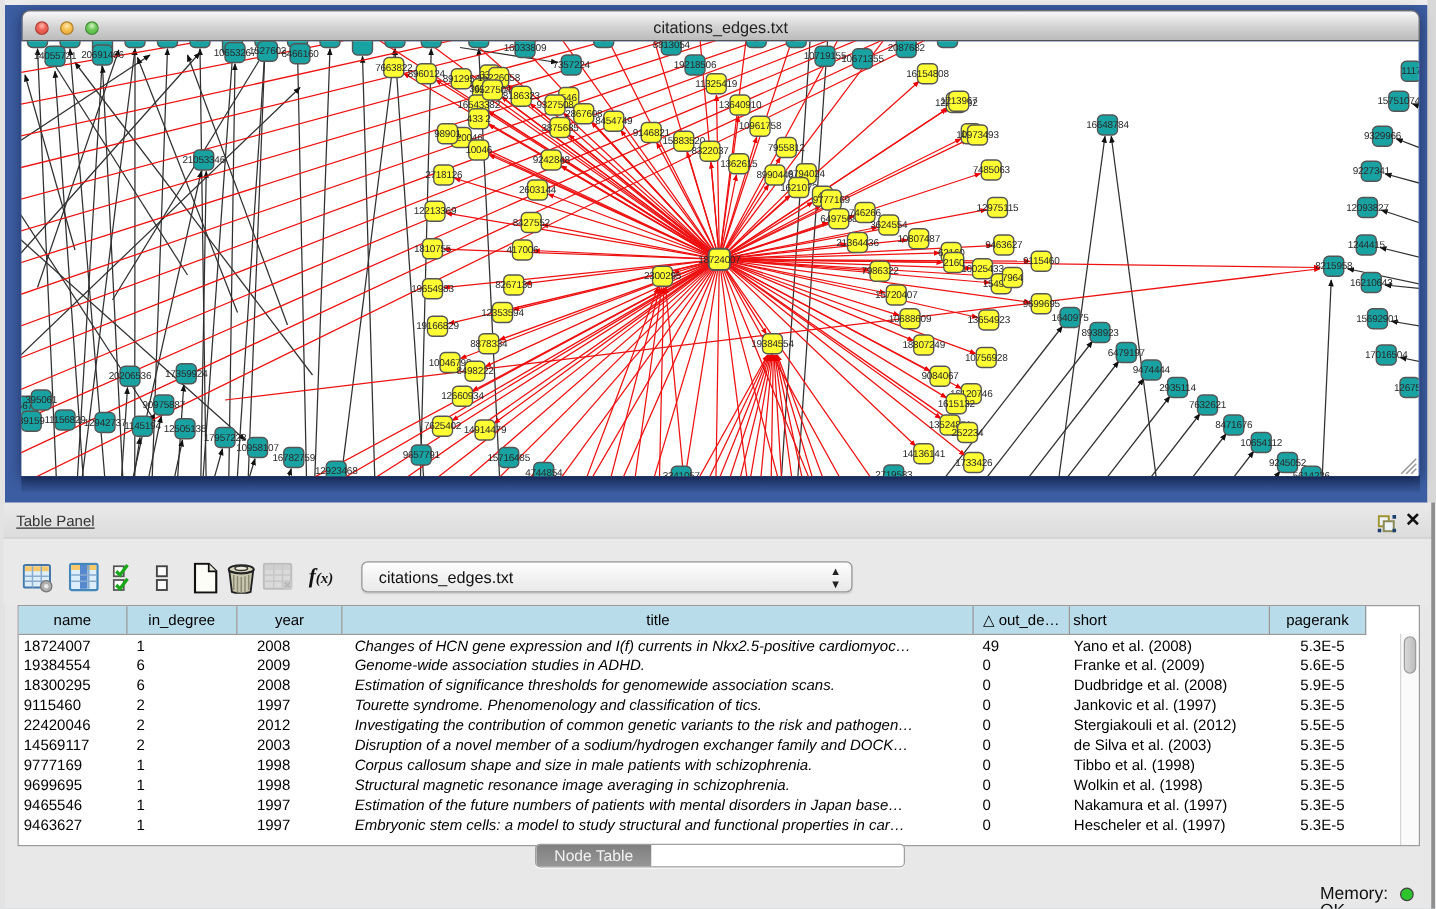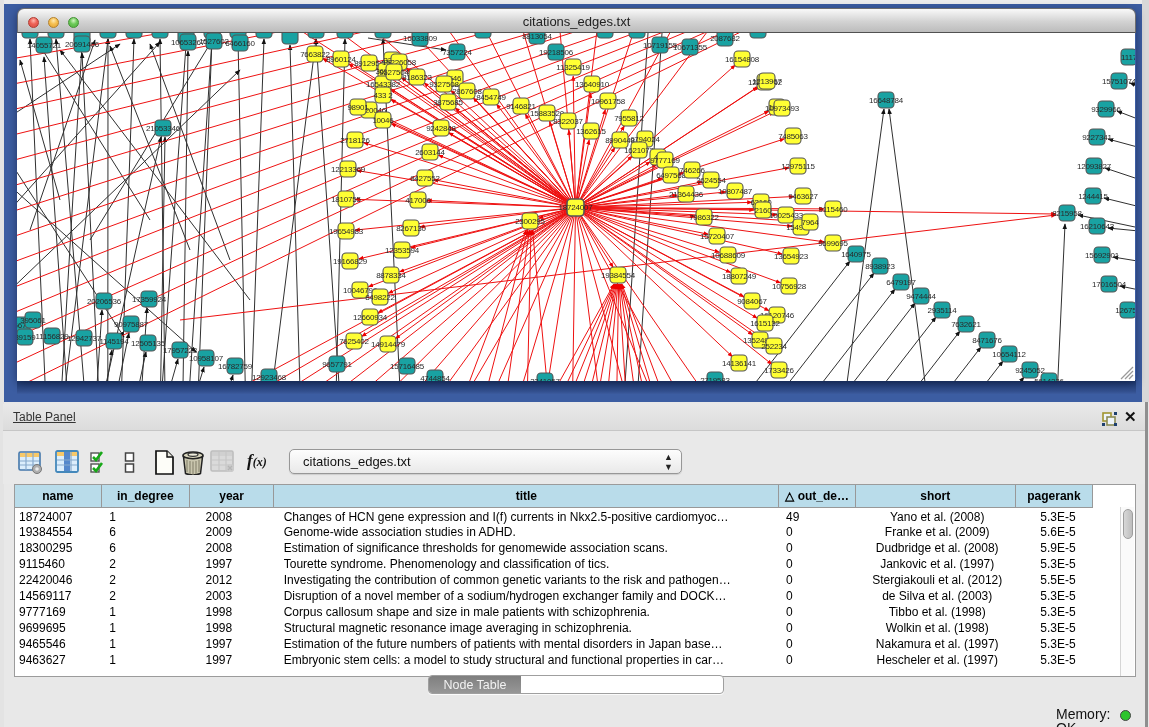--- a/index.html
+++ b/index.html
@@ -41,29 +41,29 @@
   border:1px solid #979797; border-radius:5px;
   background:linear-gradient(#fdfdfd,#e9e9e9); font-size:13px; color:#111;
   line-height:24px; padding-left:13px; box-shadow:0 1px 1px rgba(0,0,0,.12); }
 #combo .stepper { position:absolute; right:8px; top:2px; font-size:9px; color:#222; line-height:10px; text-align:center; }
 
 
 #tablebox { position:absolute; left:14px; top:484px; width:1122px; height:193px;
   border:1px solid #9b9b9b; background:#fff; }
 table#dt { border-collapse:collapse; table-layout:fixed; width:1078px; font-size:12px; color:#000; }
 #dt th { height:22px; background:#b9dcea; border:1px solid #989898; border-top:none;
-  font-weight:bold; font-size:12px; padding:3px; }
+  font-weight:normal; font-size:12px; padding:3px; }
 #dt th:first-child { border-left:none; }
 #dt td { height:16px; padding:0 0 0 4px; white-space:nowrap; overflow:hidden; }
 #dt tr:nth-child(2) td { padding-top:2px; }
 #dt .c1 { width:85px; } #dt .c2 { width:87px; } #dt .c3 { width:83px; }
-#dt .c4 { width:498px; } #dt .c5 { width:75px; } #dt .c6 { width:158px; text-align:center; }
+#dt .c4 { width:498px; } #dt .c5 { width:75px; } #dt .c6 { width:158px; text-align:left; }
 #dt .c7 { width:76px;text-align:center; }
 #dt td.c2 { padding-left:8px; } #dt td.c3 { padding-left:16px; }
-#dt td.c4 { padding-left:10px; } #dt td.c5 { padding-left:7px; }
+#dt td.c4 { padding-left:10px;font-style:italic; } #dt td.c5 { padding-left:7px; }
 #dt td.c7 { padding-left:8px; }
 #vscroll { position:absolute; right:1px; top:22px; width:14px; height:169px;
   background:#fafafa; border-left:1px solid #d5d5d5; }
 #vthumb { position:absolute; left:1.5px; top:2px; width:10px; height:30px;
   background:linear-gradient(90deg,#d8d8d8,#bdbdbd); border:1px solid #9d9d9d; border-radius:5px; }
 
 
 #tabs { position:absolute; left:428px; top:675px; width:296px; height:19px;
   border:1px solid #9f9f9f; border-radius:4px; background:#fff; font-size:12.5px;
   display:flex; overflow:hidden; box-shadow:0 1px 0 rgba(255,255,255,.8);flex-direction:column; }

